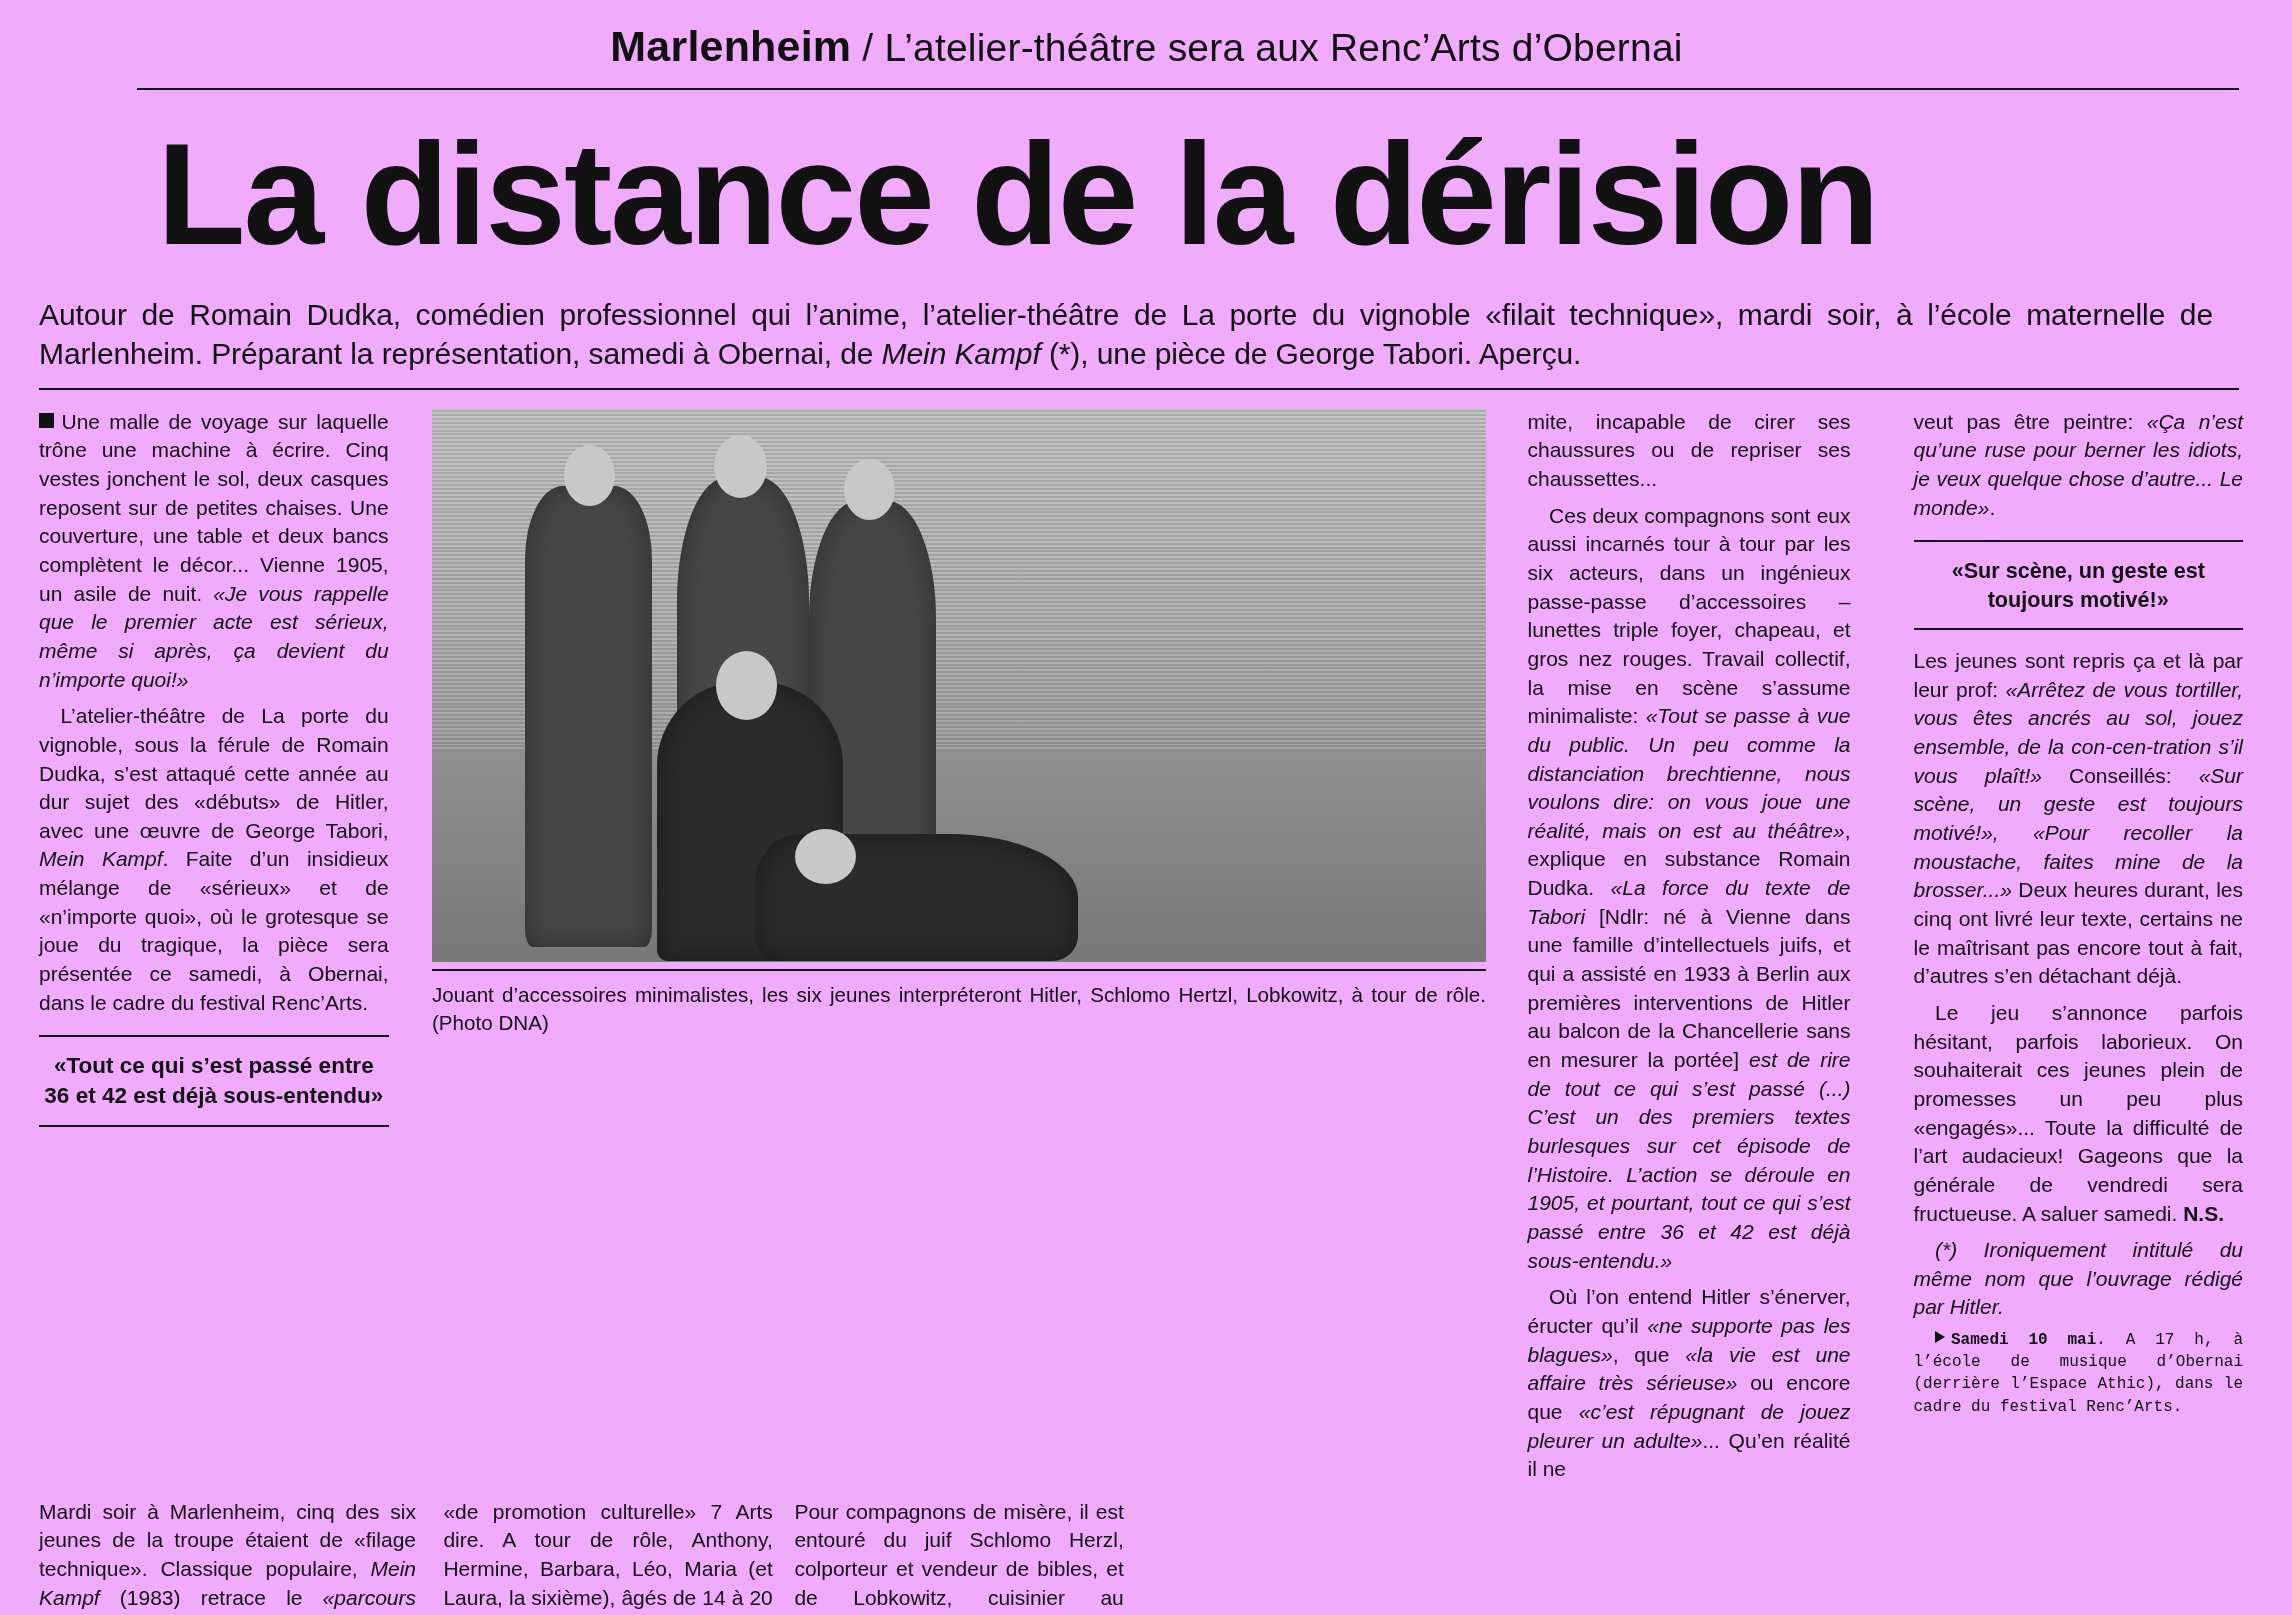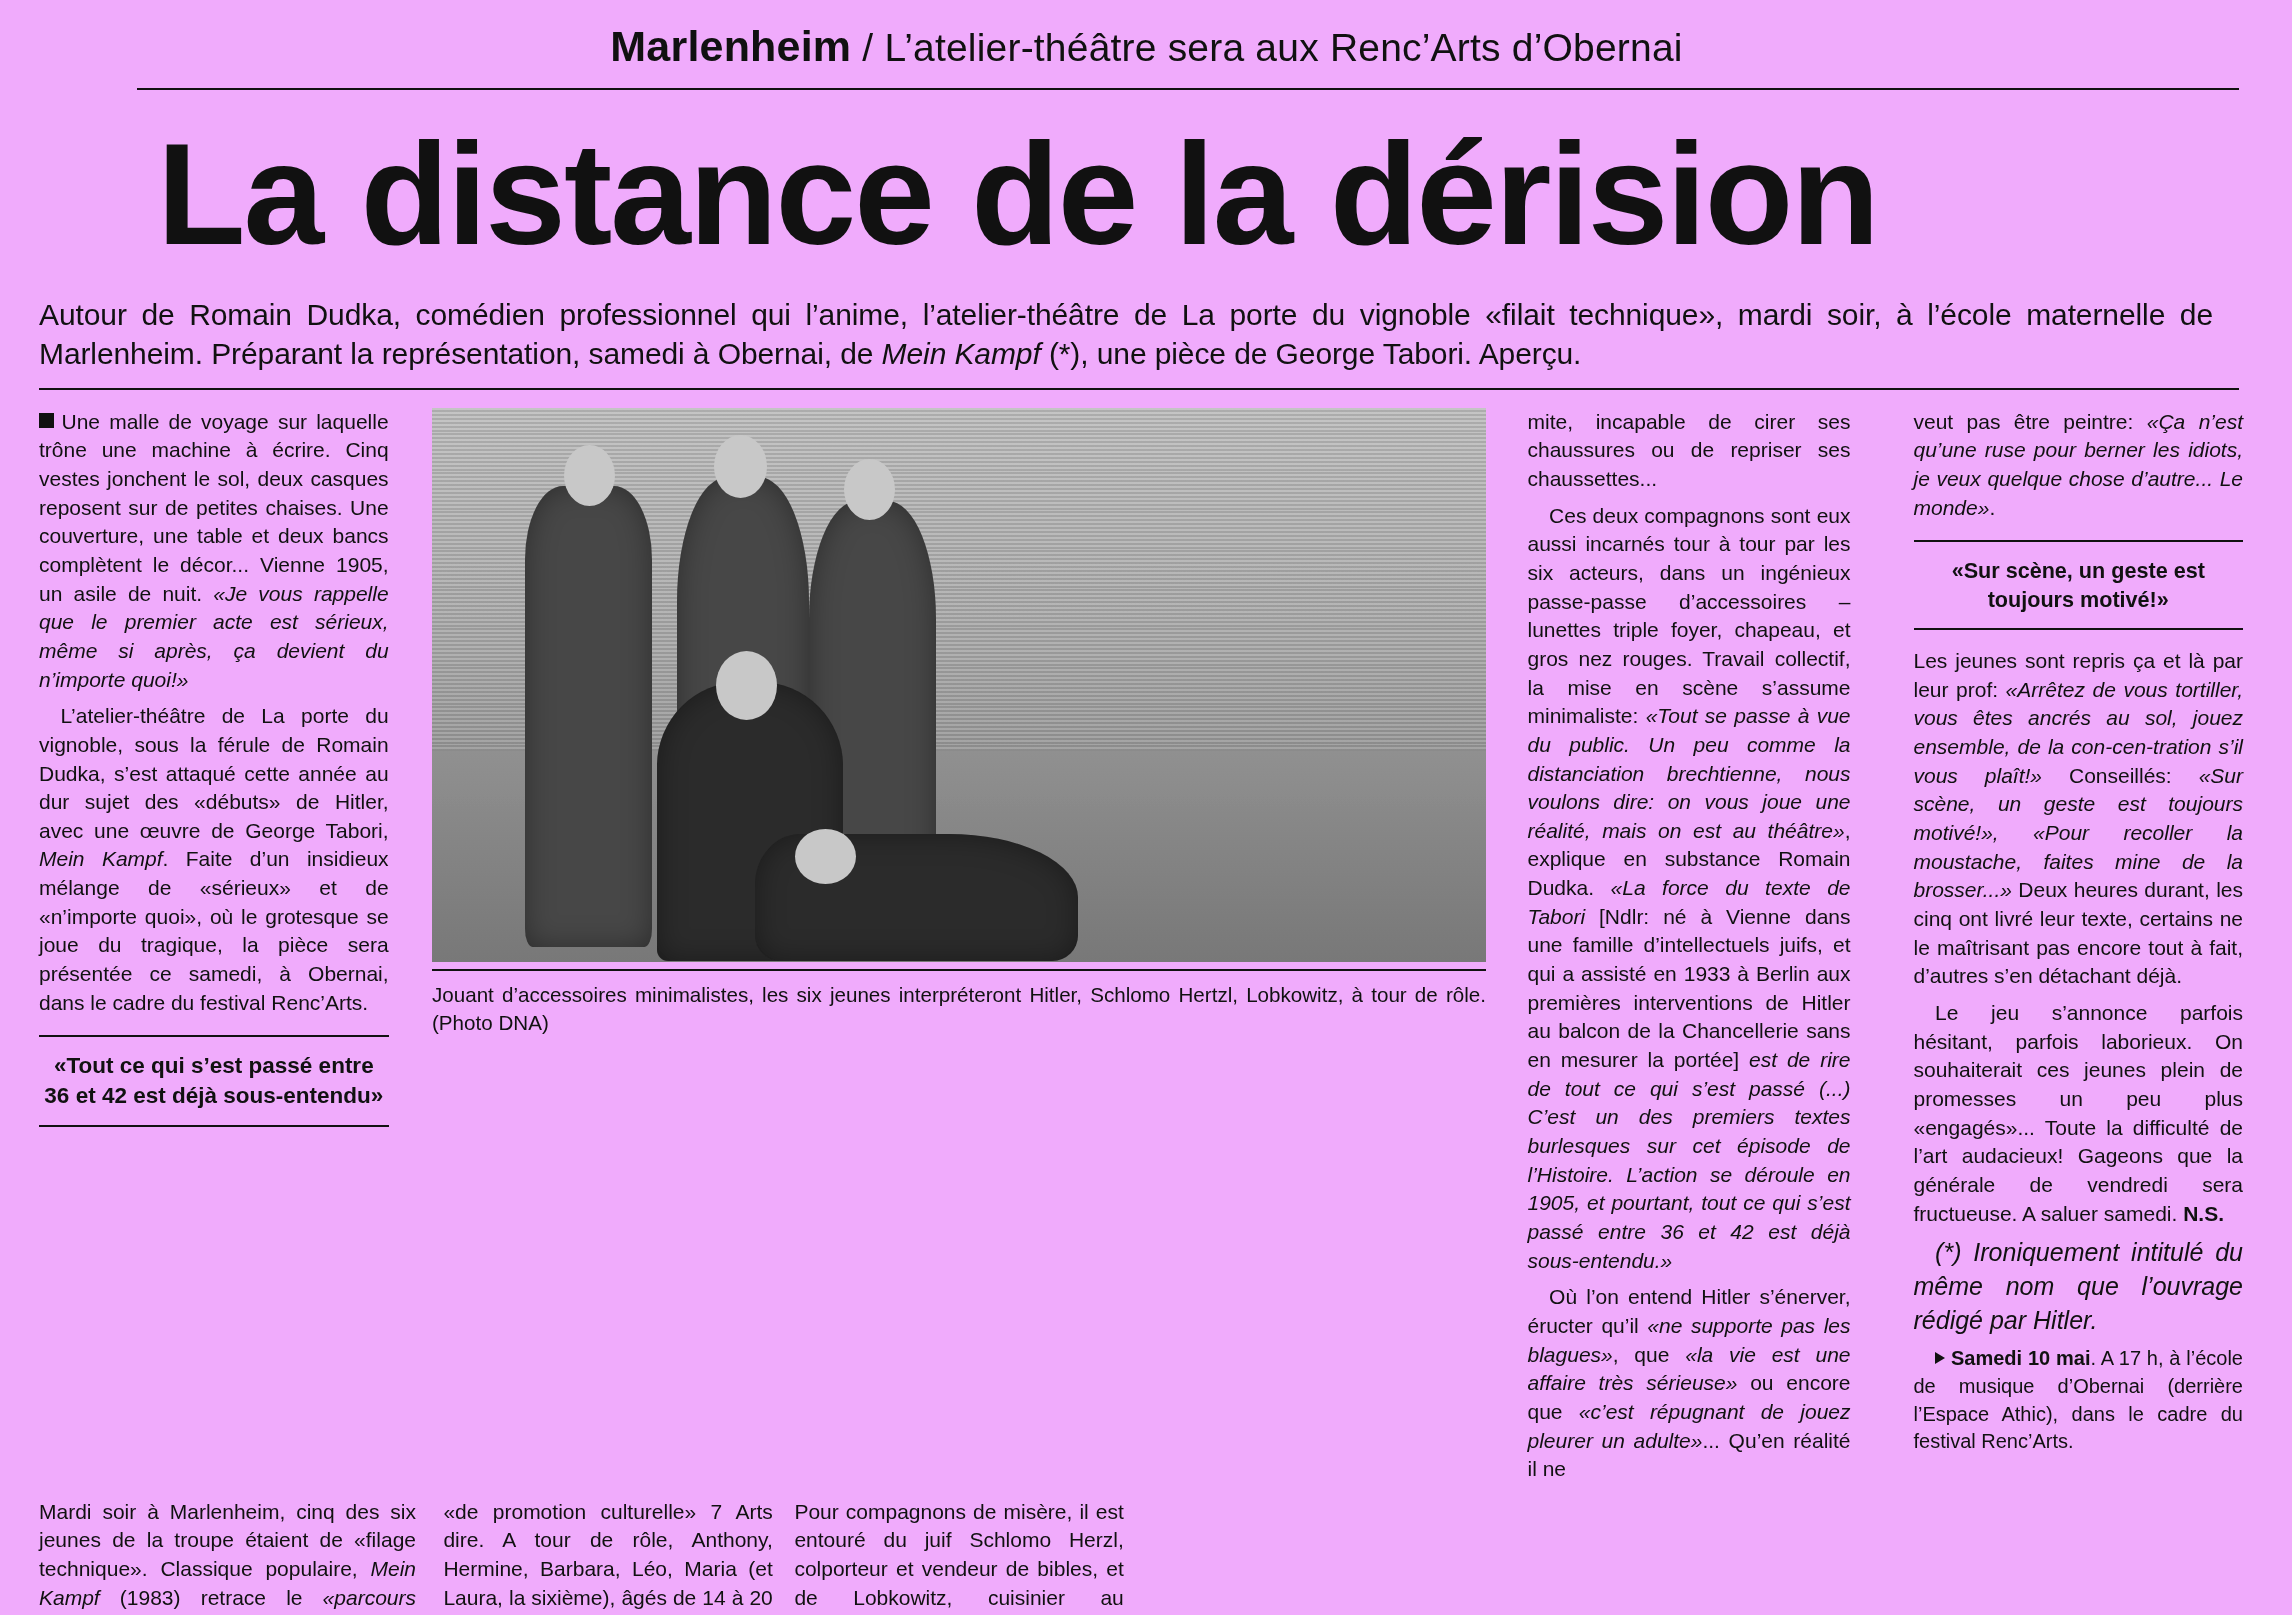--- a/index.html
+++ b/index.html
@@ -170,30 +170,31 @@
 
   .cols2 {
     display: flex;
     padding: 0 49px 0 39px;
     box-sizing: border-box;
   }
   .sub1 { width: 377px; padding-right: 27.4px; }
 
   .footnote {
     font-style: italic;
-    font-size: 25px;
+    font-size: 21px;
     line-height: 1.35;
     margin-top: 15.7px;
     text-indent: 0;
   }
   .agenda {
-    font-size: 20px;
+    font-size: 16px;
     line-height: 1.38;
     margin-top: 17.6px;
     text-indent: 0;
+    font-family: Liberation Mono, monospace;
   }
   .agenda b { font-weight: bold; }
   .tri {
     display:inline-block;
     width:0;height:0;
     border-left: 10.8px solid #111;
     border-top: 6.9px solid transparent;
     border-bottom: 6.9px solid transparent;
     margin-right:5.9px;
     vertical-align: 1px;

